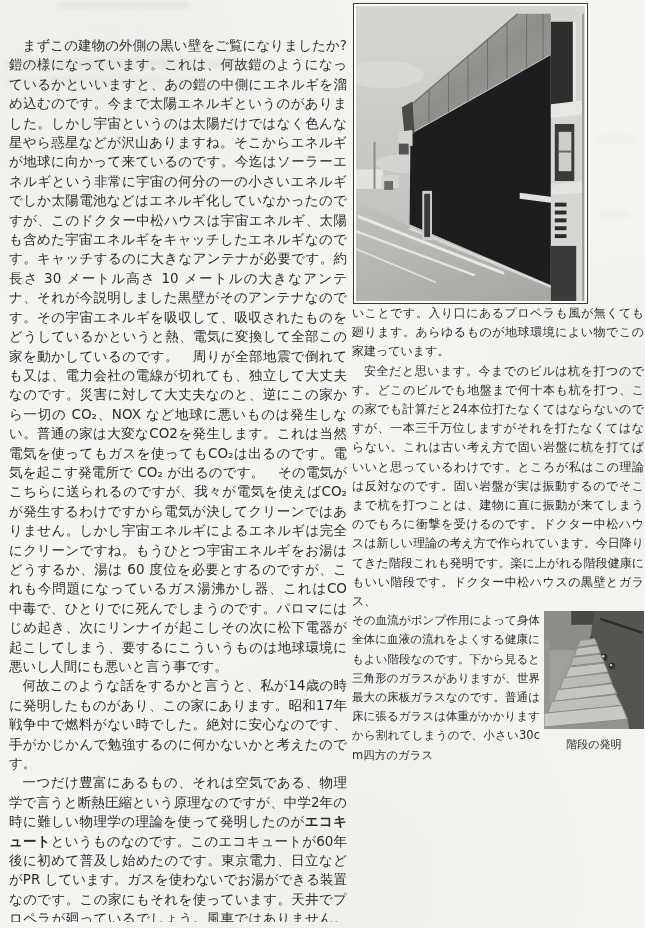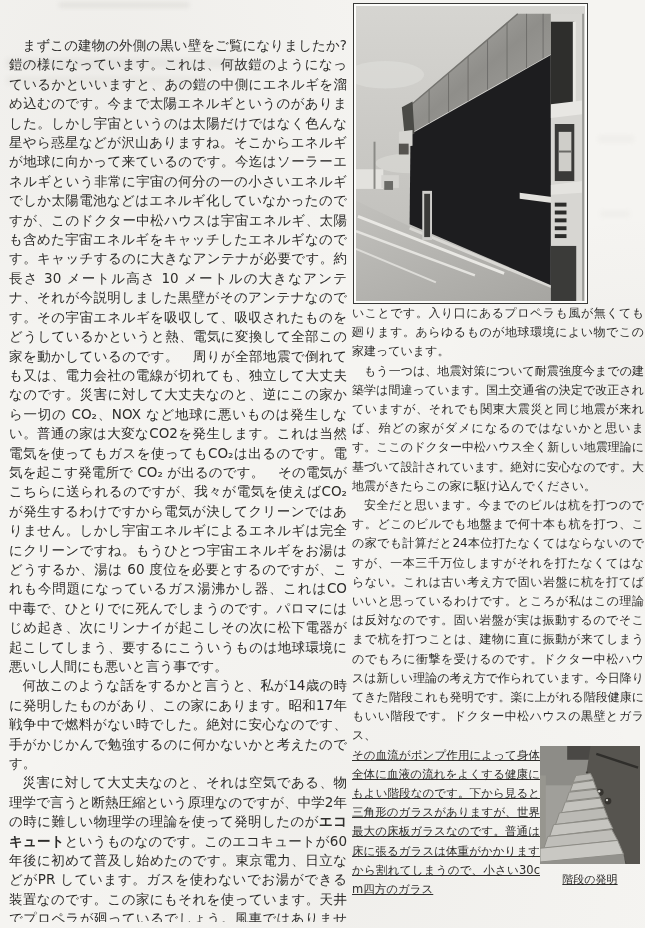--- a/index.html
+++ b/index.html
@@ -26,40 +26,40 @@
   .bold{font-weight:bold;}
   figure{margin:0;}
   .fig1{
     width:229px;height:295px;margin-left:1px;
     background:#fdfdfb;padding:2px;border:1.6px solid #3a3a38;box-sizing:content-box;
   }
   .cap1{
     text-align:center;font-size:11px;line-height:14px;margin:4px 0 8px;color:#262524;
     word-break:keep-all;
   }
-  .row{display:flex;justify-content:flex-start;align-items:flex-start;text-decoration:underline;}
+  .row{display:flex;justify-content:space-between;align-items:flex-start;}
   .narrowtxt{width:188px;font-size:11.5px;line-height:19.2px;}
   .figbox{width:100px;}
   .cap2{text-align:center;font-size:11px;line-height:13px;margin-top:3px;color:#262524;}
 </style>
 </head>
 <body>
 
 <div class="page">
 
   <div class="smudge" style="left:6px;top:58px;width:235px;height:10px;opacity:.10;"></div>
   <div class="smudge" style="left:6px;top:76px;width:198px;height:9px;opacity:.08;"></div>
   <div class="smudge" style="left:58px;top:2px;width:132px;height:6px;opacity:.13;"></div>
   <div class="smudge" style="left:598px;top:135px;width:36px;height:8px;opacity:.06;"></div>
   <div class="smudge" style="left:600px;top:210px;width:30px;height:8px;opacity:.05;"></div>
 
   <div class="leftcol">
     <p class="indent">まずこの建物の外側の黒い壁をご覧になりましたか?鎧の様になっています。これは、何故鎧のようになっているかといいますと、あの鎧の中側にエネルギを溜め込むのです。今まで太陽エネルギというのがありました。しかし宇宙というのは太陽だけではなく色んな星やら惑星などが沢山ありますね。そこからエネルギが地球に向かって来ているのです。今迄はソーラーエネルギという非常に宇宙の何分の一の小さいエネルギでしか太陽電池などはエネルギ化していなかったのですが、このドクター中松ハウスは宇宙エネルギ、太陽も含めた宇宙エネルギをキャッチしたエネルギなのです。キャッチするのに大きなアンテナが必要です。約長さ 30 メートル高さ 10 メートルの大きなアンテナ、それが今説明しました黒壁がそのアンテナなのです。その宇宙エネルギを吸収して、吸収されたものをどうしているかというと熱、電気に変換して全部この家を動かしているのです。　周りが全部地震で倒れても又は、電力会社の電線が切れても、独立して大丈夫なのです。災害に対して大丈夫なのと、逆にこの家から一切の CO₂、NOX など地球に悪いものは発生しない。普通の家は大変なCO2を発生します。これは当然電気を使ってもガスを使ってもCO₂は出るのです。電気を起こす発電所で CO₂ が出るのです。　その電気がこちらに送られるのですが、我々が電気を使えばCO₂ が発生するわけですから電気が決してクリーンではありません。しかし宇宙エネルギによるエネルギは完全にクリーンですね。もうひとつ宇宙エネルギをお湯はどうするか、湯は 60 度位を必要とするのですが、これも今問題になっているガス湯沸かし器、これはCO 中毒で、ひとりでに死んでしまうのです。パロマにはじめ起き、次にリンナイが起こしその次に松下電器が起こしてしまう、要するにこういうものは地球環境に悪いし人間にも悪いと言う事です。</p>
     <p class="indent">何故このような話をするかと言うと、私が14歳の時に発明したものがあり、この家にあります。昭和17年戦争中で燃料がない時でした。絶対に安心なのです、手がかじかんで勉強するのに何かないかと考えたのです。</p>
-    <p class="indent"><span>災害に対して大丈夫なのと、それは空気である、物理学で言うと断熱圧縮という原理なのですが、中学2年の時に難しい物理学の理論を使って発明したのが</span><span class="bold">エコキュート</span><span>というものなのです。このエコキュートが60年後に初めて普及し始めたのです。東京電力、日立などがPR しています。ガスを使わないでお湯ができる装置なのです。この家にもそれを使っています。天井でプロペラが廻っているでしょう。風車ではありません。これは水平で廻り電気を起こすのです。今までに考えられな</span></p>
+    <p class="indent"><span>一つだけ豊富にあるもの、それは空気である、物理学で言うと断熱圧縮という原理なのですが、中学2年の時に難しい物理学の理論を使って発明したのが</span><span class="bold">エコキュート</span><span>というものなのです。このエコキュートが60年後に初めて普及し始めたのです。東京電力、日立などがPR しています。ガスを使わないでお湯ができる装置なのです。この家にもそれを使っています。天井でプロペラが廻っているでしょう。風車ではありません。これは水平で廻り電気を起こすのです。今までに考えられな</span></p>
   </div>
 
   <div class="rightcol">
 
     <figure class="fig1">
       <svg width="229" height="295" viewBox="0 0 235 300" preserveAspectRatio="none">
         <defs>
           <linearGradient id="sky" x1="0" y1="0" x2="0" y2="1">
             <stop offset="0" stop-color="#d6d5d1"></stop>
               <stop offset="1" stop-color="#bcbbb7"></stop>
@@ -124,21 +124,20 @@
         <rect x="204" y="216" width="12" height="4" fill="#2c2c2a"></rect>
         <rect x="204" y="224" width="12" height="4" fill="#2c2c2a"></rect>
         <rect x="204" y="232" width="12" height="4" fill="#2c2c2a"></rect>
         <rect x="200" y="244" width="26" height="56" fill="#3b3b39"></rect>
         <line x1="233" y1="8" x2="233" y2="300" stroke="#8a8a86" stroke-width="1.5"></line>
       </svg>
     </figure>
 
     <div class="txt">
       <p>いことです。入り口にあるプロペラも風が無くても廻ります。あらゆるものが地球環境によい物でこの家建っています。</p>
-      <p class="indent">もう一つは、地震対策について耐震強度今までの建築学は間違っています。国土交通省の決定で改正されていますが、それでも関東大震災と同じ地震が来れば、殆どの家がダメになるのではないかと思います。ここのドクター中松ハウス全く新しい地震理論に基づいて設計されています。絶対に安心なのです。大地震がきたらこの家に駆け込んでください。</p>
       <p class="indent">安全だと思います。今までのビルは杭を打つのです。どこのビルでも地盤まで何十本も杭を打つ、この家でも計算だと24本位打たなくてはならないのですが、一本三千万位しますがそれを打たなくてはならない。これは古い考え方で固い岩盤に杭を打てばいいと思っているわけです。ところが私はこの理論は反対なのです。固い岩盤が実は振動するのでそこまで杭を打つことは、建物に直に振動が来てしまうのでもろに衝撃を受けるのです。ドクター中松ハウスは新しい理論の考え方で作られています。今日降りてきた階段これも発明です。楽に上がれる階段健康にもいい階段です。ドクター中松ハウスの黒壁とガラス、</p>
 
       <div class="row">
         <p class="narrowtxt">その血流がポンプ作用によって身体全体に血液の流れをよくする健康にもよい階段なのです。下から見ると三角形のガラスがありますが、世界最大の床板ガラスなのです。普通は床に張るガラスは体重がかかりますから割れてしまうので、小さい30cm四方のガラス</p>
         <div class="figbox">
           <figure>
             <svg width="100" height="118" viewBox="0 0 103 120" preserveAspectRatio="none">
               <rect x="0" y="0" width="103" height="120" fill="#a09f9a"></rect>
               <rect x="0" y="0" width="103" height="40" fill="#8d8c87"></rect>
               <rect x="0" y="30" width="6" height="90" fill="#97968f"></rect>

